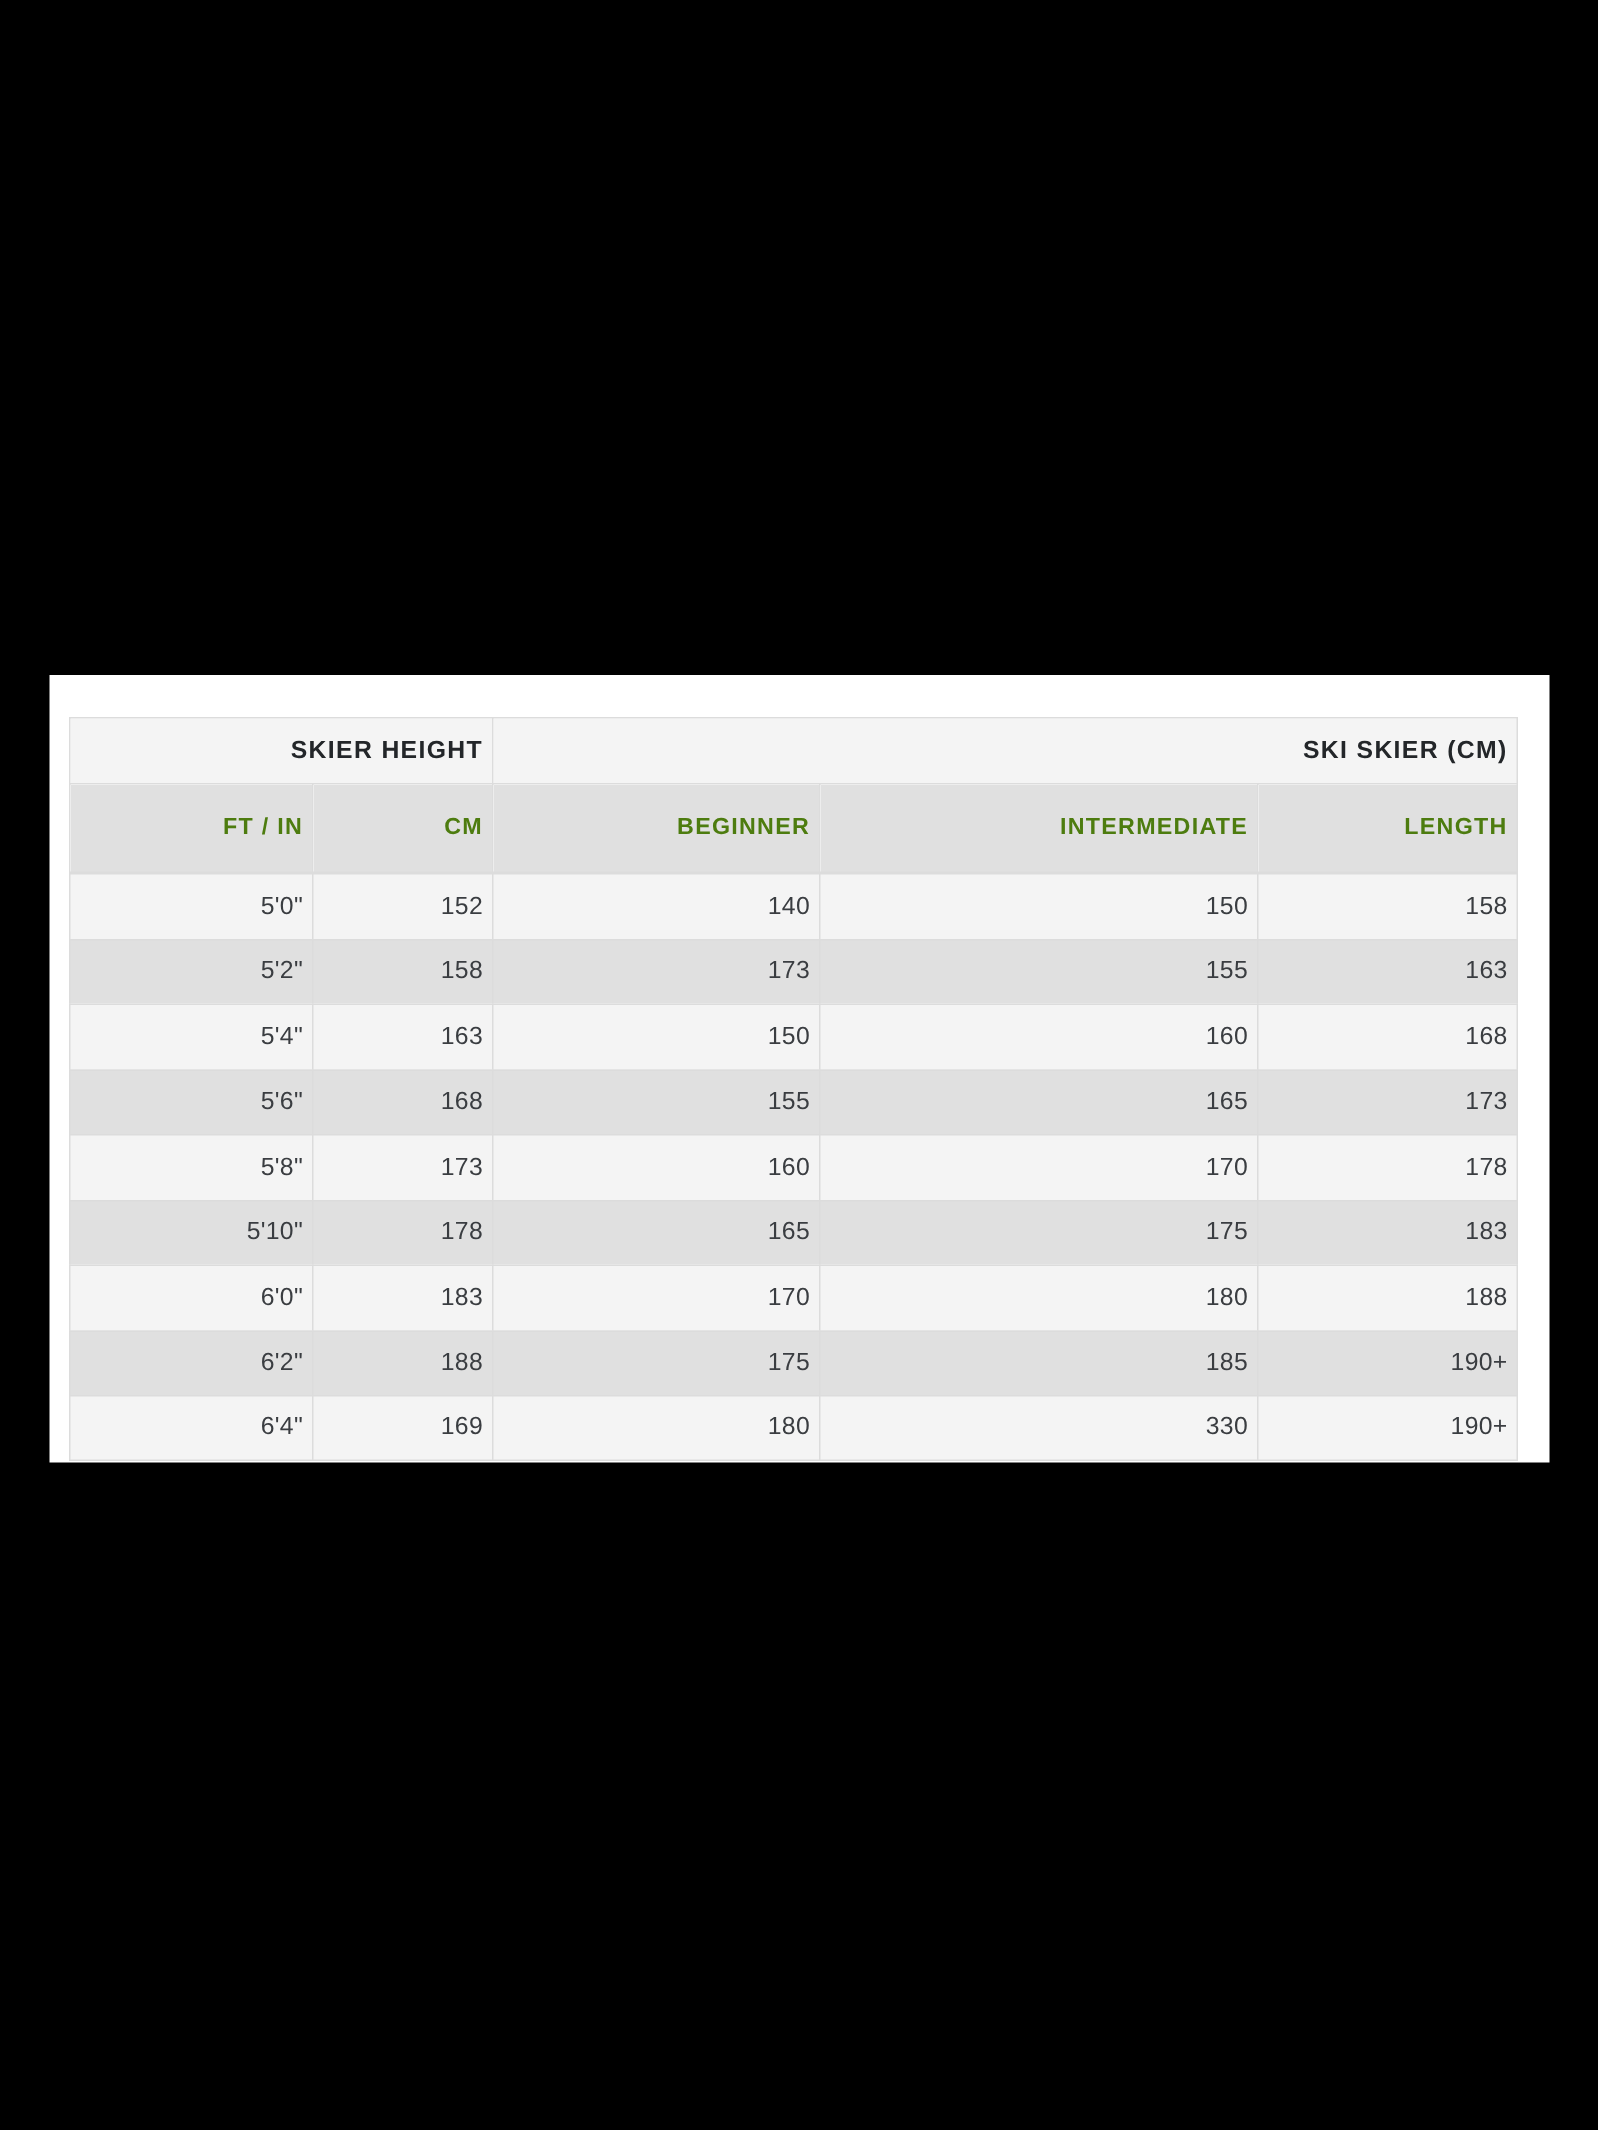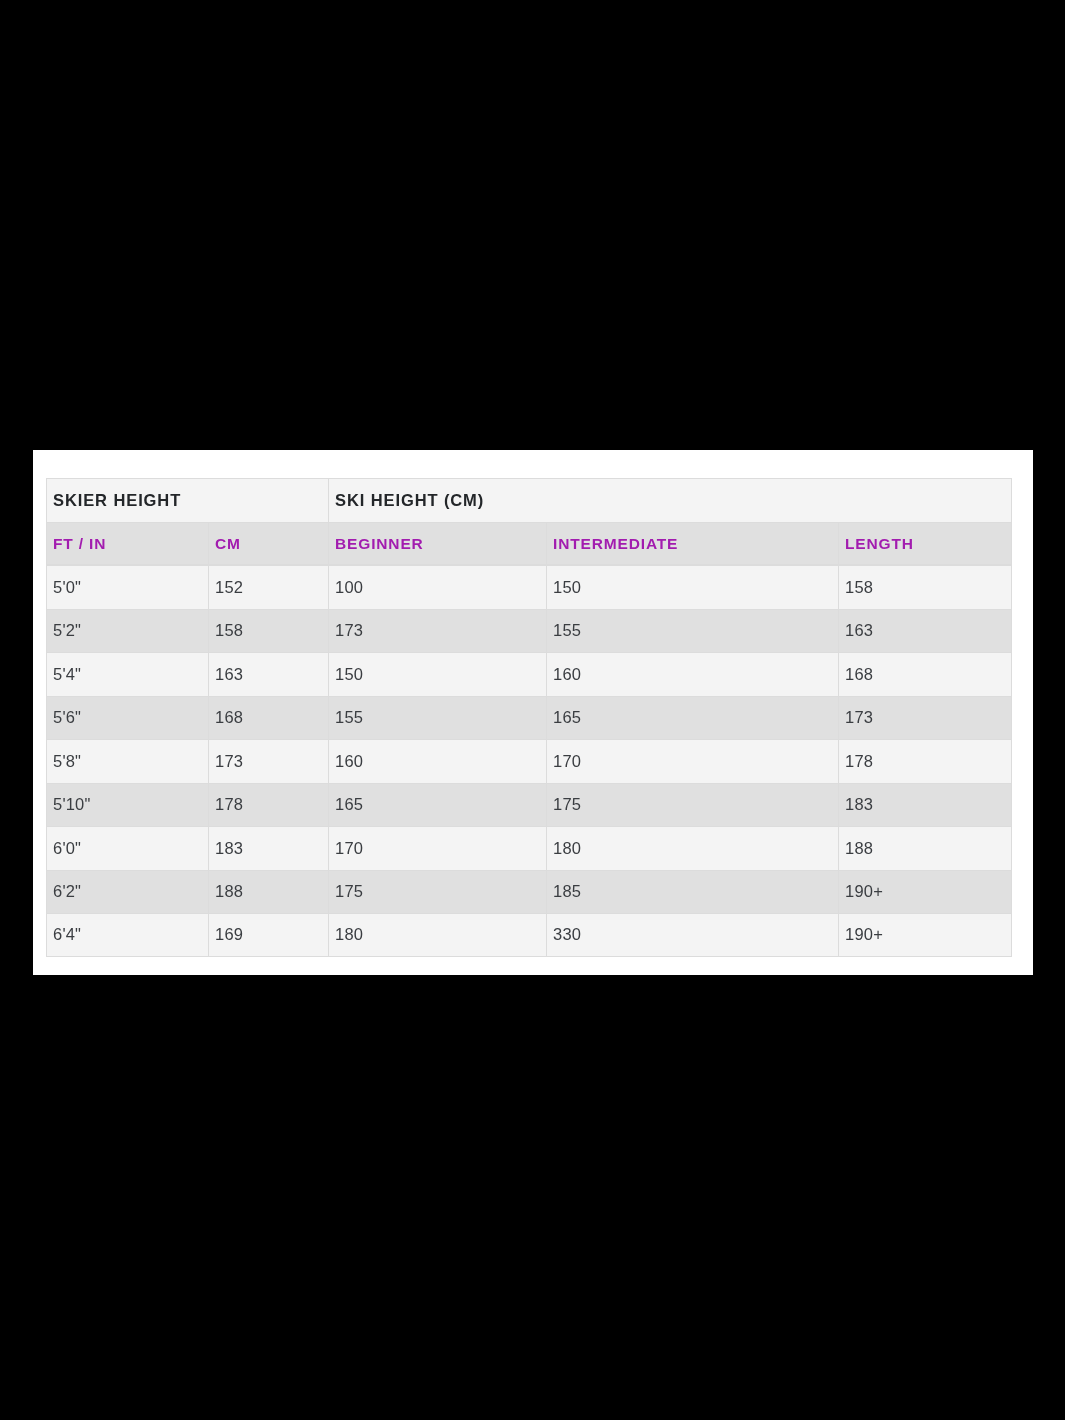--- a/index.html
+++ b/index.html
@@ -39,21 +39,21 @@
     border-spacing: 0;
     table-layout: fixed;
     color: #2a2d31;
   }
 
   table.size-chart th,
   table.size-chart td {
     border-top: 1px solid #dcdcdc;
     border-left: 1px solid #dcdcdc;
     background-clip: padding-box;
-    text-align: left;
+    text-align: right;
     vertical-align: middle;
     box-sizing: border-box;
   }
   table.size-chart tr > *:last-child {
     border-right: 1px solid #dcdcdc;
   }
   table.size-chart tr:last-child > * {
     border-bottom: 1px solid #dcdcdc;
   }
 
@@ -70,26 +70,26 @@
     background: #f4f4f4;
     font-size: 16.5px;
     font-weight: bold;
     letter-spacing: 0.9px;
     color: #232629;
     padding: 0 6px;
   }
 
   
   .hdr-sub th {
-    height: 43px;
+    height: 60px;
     background: #e0e0e0;
     font-size: 15.5px;
     font-weight: bold;
     letter-spacing: 0.85px;
-    color: #a21caf;
+    color: #4d7c0f;
     padding: 0 6px;
   }
 
   
   tbody tr td {
     height: 43.5px;
     font-size: 16.5px;
     font-weight: normal;
     letter-spacing: 0.2px;
     color: #3a3d41;
@@ -107,35 +107,35 @@
       <colgroup>
         <col class="c-ftin">
         <col class="c-cm">
         <col class="c-beg">
         <col class="c-int">
         <col class="c-exp">
       </colgroup>
       <thead>
         <tr class="hdr-group">
           <th colspan="2">SKIER HEIGHT</th>
-          <th colspan="3">SKI HEIGHT (CM)</th>
+          <th colspan="3">SKI SKIER (CM)</th>
         </tr>
         <tr class="hdr-sub">
           <th>FT / IN</th>
           <th>CM</th>
           <th>BEGINNER</th>
           <th>INTERMEDIATE</th>
           <th>LENGTH</th>
         </tr>
       </thead>
       <tbody>
         <tr class="odd">
           <td>5'0"</td>
           <td>152</td>
-          <td>100</td>
+          <td>140</td>
           <td>150</td>
           <td>158</td>
         </tr>
         <tr class="even">
           <td>5'2"</td>
           <td>158</td>
           <td>173</td>
           <td>155</td>
           <td>163</td>
         </tr>

